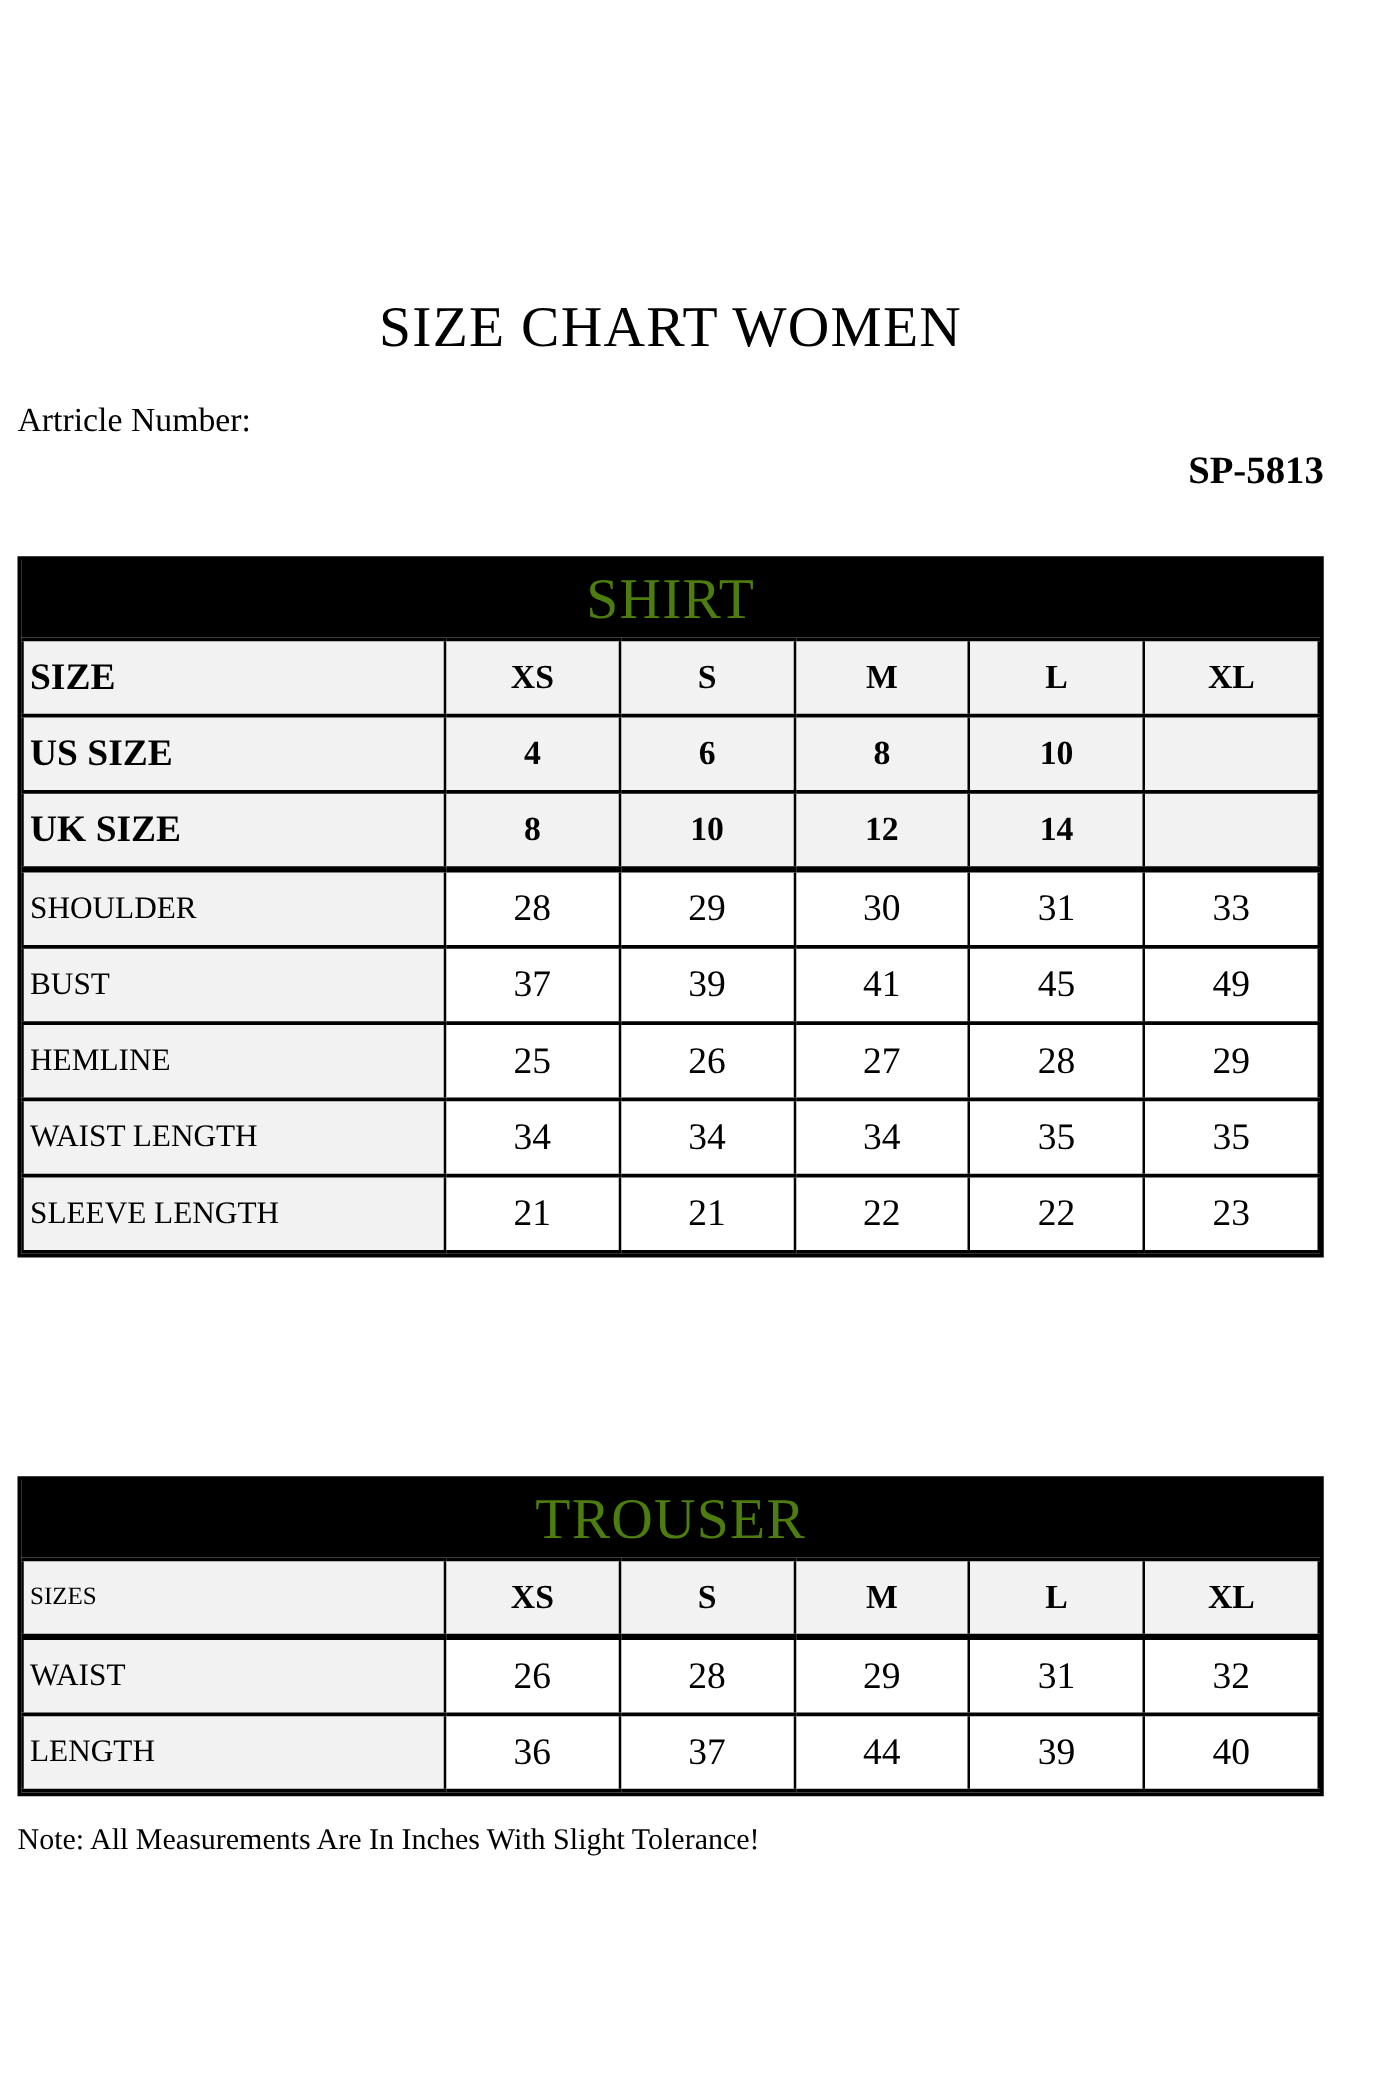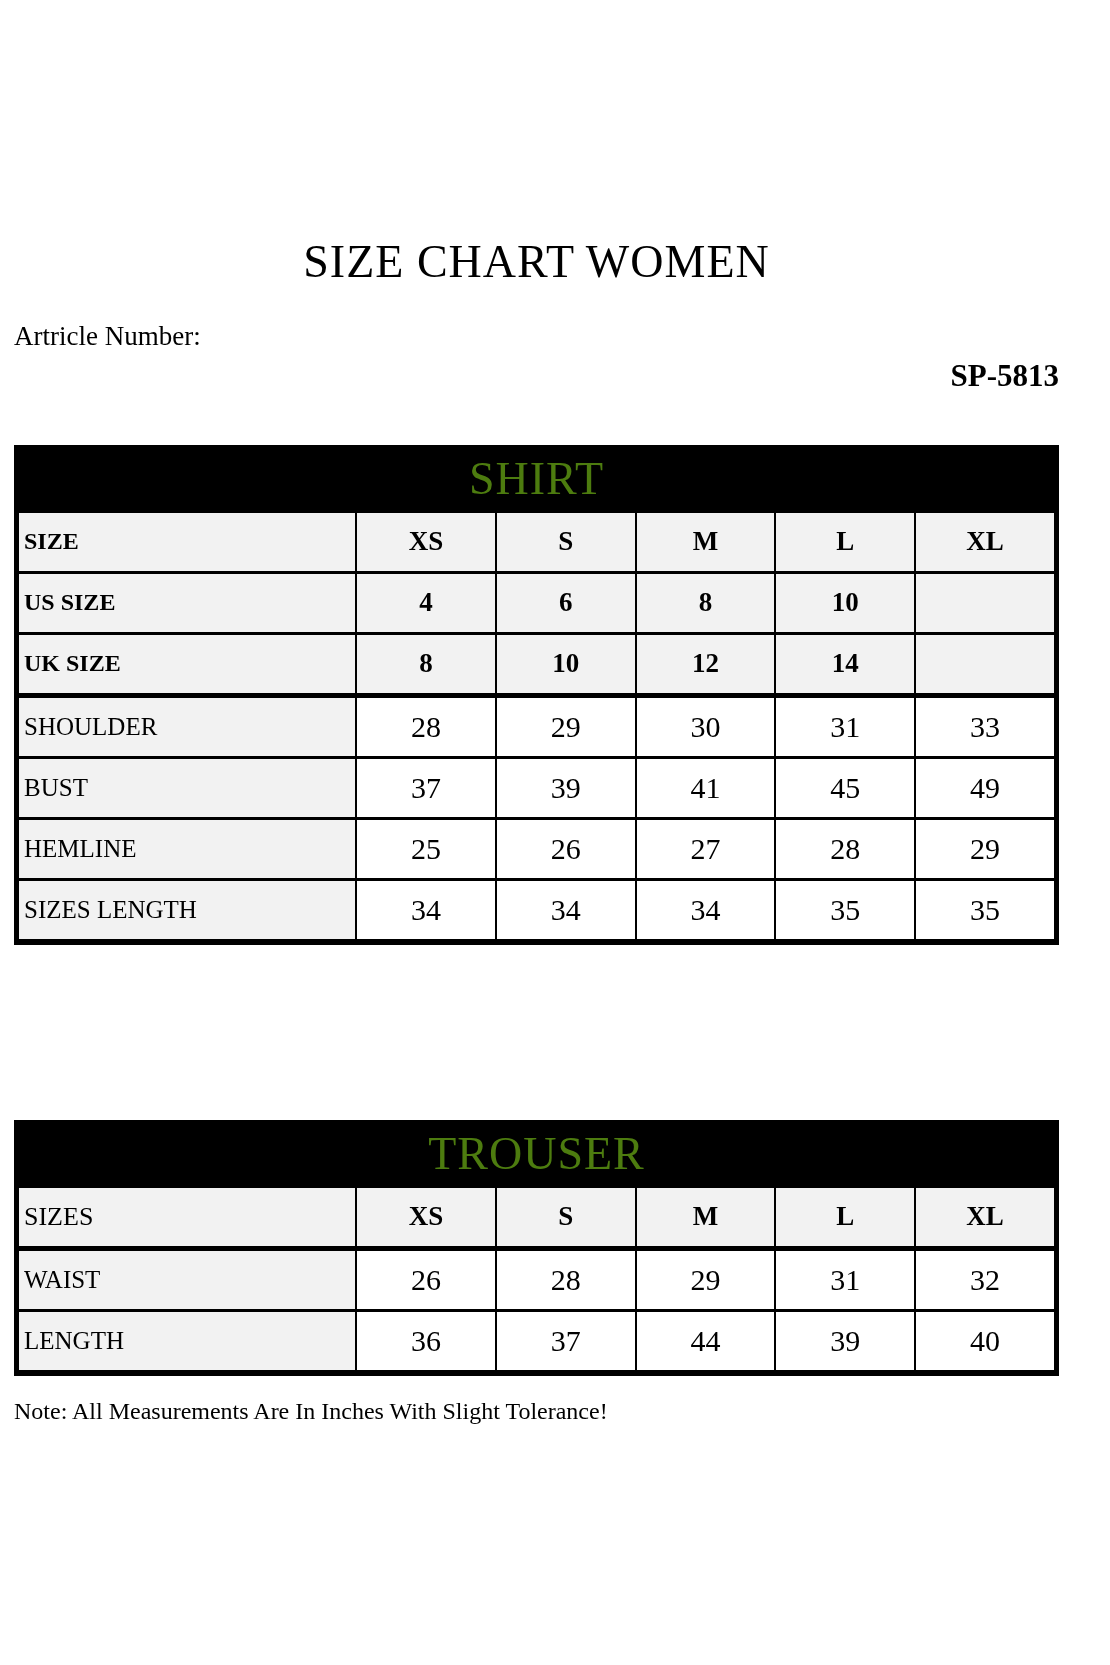--- a/index.html
+++ b/index.html
@@ -79,23 +79,23 @@
   }
   td.val {
     text-align: center;
     font-size: 30px;
     background: #ffffff;
   }
   tr.head td {
     font-weight: 700;
     background: #f2f2f2;
   }
-  tr.head td.label { font-size: 24px; }
+  tr.head td.label { font-size: 30px; }
   tr.head td.val   { font-size: 27px; }
-  tr.head td.label.plain { font-weight: 400; font-size: 26px; }
+  tr.head td.label.plain { font-weight: 400; font-size: 20px; }
   tr.thick td { border-bottom-width: 5px; }
   .note {
     margin-top: 22px;
     font-size: 24px;
     text-align: left;
   }
 </style>
 </head>
 <body>
 
@@ -160,26 +160,34 @@
         </tr>
         <tr>
           <td class="label">HEMLINE</td>
           <td class="val">25</td>
           <td class="val">26</td>
           <td class="val">27</td>
           <td class="val">28</td>
           <td class="val">29</td>
         </tr>
         <tr>
-          <td class="label">SIZES LENGTH</td>
+          <td class="label">WAIST LENGTH</td>
           <td class="val">34</td>
           <td class="val">34</td>
           <td class="val">34</td>
           <td class="val">35</td>
           <td class="val">35</td>
+        </tr>
+        <tr>
+          <td class="label">SLEEVE LENGTH</td>
+          <td class="val">21</td>
+          <td class="val">21</td>
+          <td class="val">22</td>
+          <td class="val">22</td>
+          <td class="val">23</td>
         </tr>
       </tbody>
     </table>
   </div>
 
   <div class="chart-table trouser">
     <div class="band">TROUSER</div>
     <table>
       <colgroup>
         <col class="c-label">

